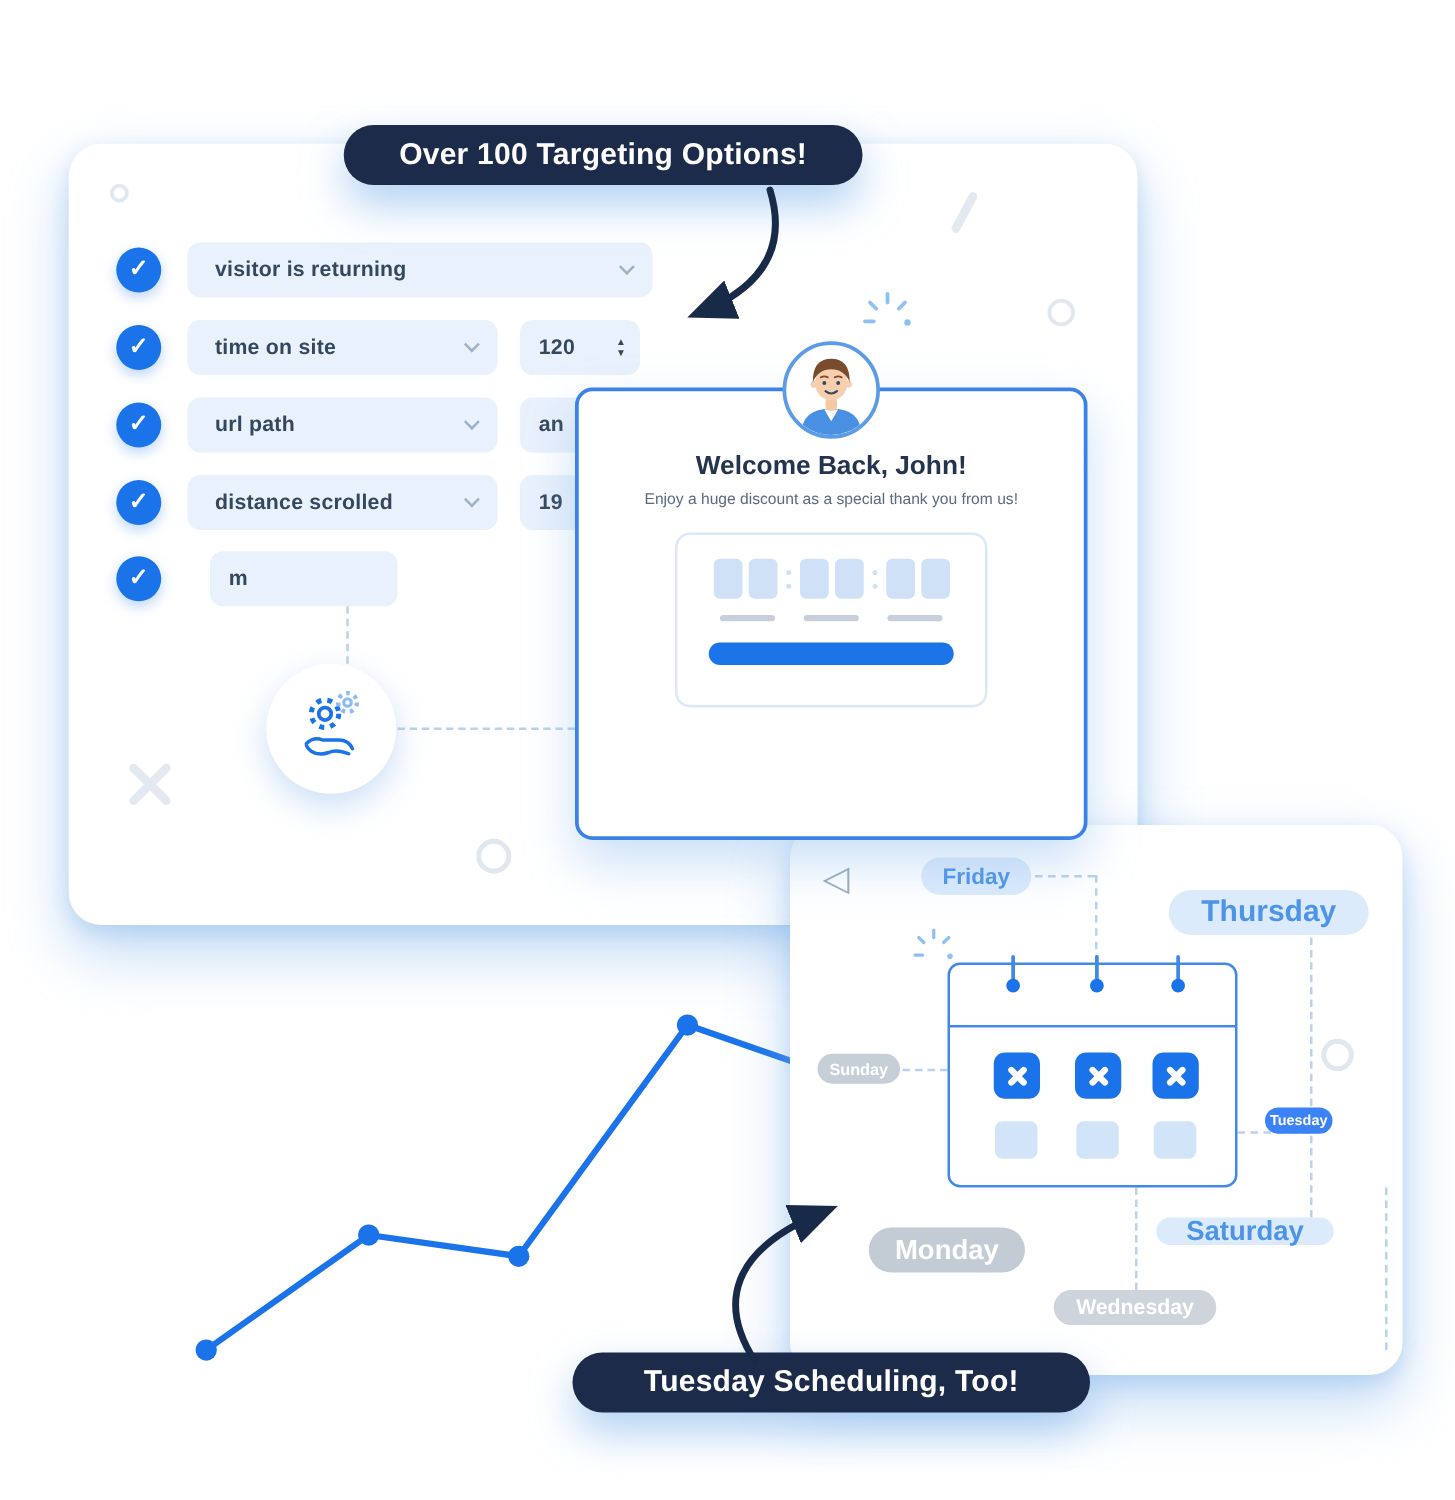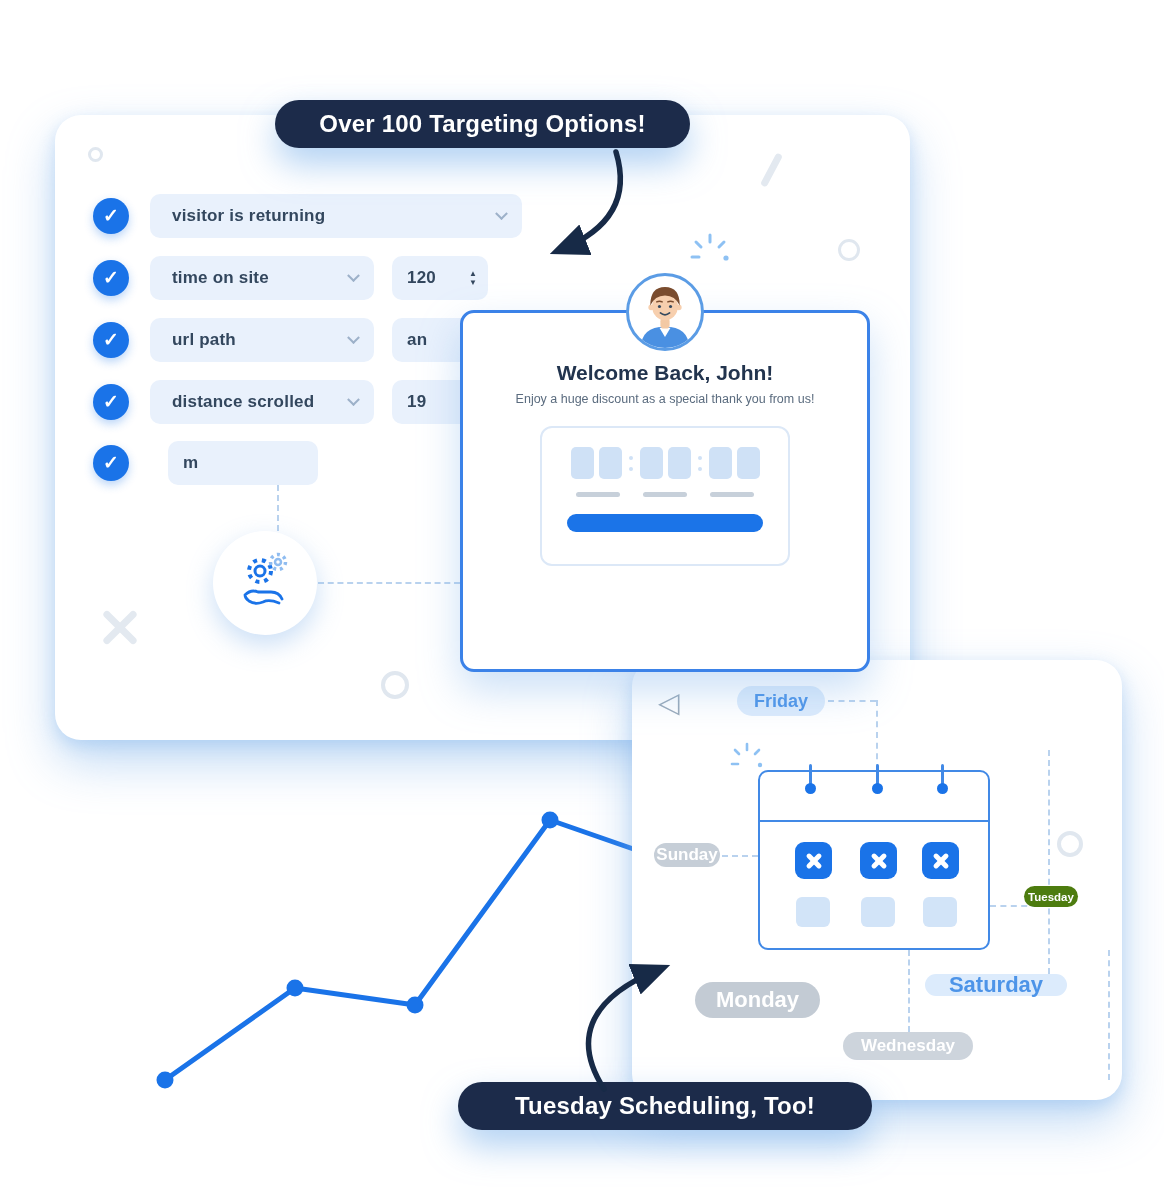--- a/index.html
+++ b/index.html
@@ -21,21 +21,21 @@
   .t-row { position:absolute; left:38px; display:flex; align-items:center; }
   .r1{top:79px} .r2{top:141px} .r3{top:203px} .r4{top:265px} .r5{top:326px}
   .check { width:36px; height:36px; border-radius:50%; background:#1a73e8; color:#fff;
            font-size:19px; font-weight:800; display:flex; align-items:center; justify-content:center;
            margin-right:21px; box-shadow:0 4px 10px rgba(26,115,232,.3); flex:none; }
   .check span { transform:translateY(-1px); }
   .pill { height:44px; background:#e9f1fc; border-radius:10px; display:flex; align-items:center;
           justify-content:space-between; padding:0 16px 0 22px; color:#33475e; font-size:17px;
           font-weight:700; letter-spacing:.2px; }
   .pill.main-wide { width:372px; }
-  .pill.main { width:224px; }
+  .pill.main { width:248px; }
   .pill.value { width:96px; margin-left:18px; padding:0 11px 0 15px; }
   .pill.value.clipped { width:150px; }
   .chev { width:9px; height:9px; border-right:2.5px solid #9db1c9; border-bottom:2.5px solid #9db1c9;
           transform:rotate(45deg) translate(-2px,-2px); flex:none; }
   .stepper { display:flex; flex-direction:column; gap:1px; font-size:8px; line-height:8px; color:#33475e; }
 
   
   .gear-circle { position:absolute; left:158px; top:416px; width:104px; height:104px; border-radius:50%;
                  background:#fff; box-shadow:0 10px 26px rgba(140,185,235,.45);
                  display:flex; align-items:center; justify-content:center; }
@@ -79,22 +79,22 @@
   .colon i { width:4px; height:4px; background:#cfe1f6; border-radius:50%; display:block; }
   .dlines { display:flex; gap:23px; margin-top:13px; }
   .dline { width:44px; height:5px; background:#c7d0da; border-radius:3px; }
   .cta-bar { margin-top:17px; width:196px; height:18px; border-radius:9px; background:#1b74e8; }
 
   
   .back { position:absolute; left:26px; top:26px; font-size:28px; color:#9aaaba; }
   .day { position:absolute; display:flex; align-items:center; justify-content:center; font-weight:700; }
   .day-friday    { left:105px; top:26px;  width:88px;  height:30px; font-size:18px; background:#dcebfc; color:#4d94e8; border-radius:15px; }
   .day-thursday  { left:303px; top:52px;  width:160px; height:36px; font-size:24px; background:#dcebfc; color:#4d94e8; border-radius:18px; }
-  .day-sunday    { left:22px;  top:183px; width:66px;  height:24px; font-size:17px; background:#c6ced7; color:#fff; border-radius:12px; }
-  .day-tuesday   { left:392px; top:226px; width:54px;  height:21px; font-size:11.5px; background:#4d7c0f; color:#fff; border-radius:11px; }
+  .day-sunday    { left:22px;  top:183px; width:66px;  height:24px; font-size:13px; background:#c6ced7; color:#fff; border-radius:12px; }
+  .day-tuesday   { left:380px; top:226px; width:54px;  height:21px; font-size:11.5px; background:#3b82f6; color:#fff; border-radius:11px; }
   .day-monday    { left:63px;  top:322px; width:125px; height:36px; font-size:22px; background:#c3cbd4; color:#fff; border-radius:18px; }
   .day-saturday  { left:293px; top:314px; width:142px; height:22px; font-size:22px; background:#dcebfc; color:#4d94e8; border-radius:17px; }
   .day-wednesday { left:211px; top:372px; width:130px; height:28px; font-size:17px; background:#cdd4dc; color:#fff; border-radius:14px; }
 
   .calendar { position:absolute; left:126px; top:110px; width:232px; height:180px; background:#fff;
               border:2.5px solid #4189e6; border-radius:10px; }
   .cal-divider { position:absolute; left:-1px; right:-1px; top:48px; border-top:2.5px solid #4189e6; }
   .cal-ring { position:absolute; top:-8px; width:11px; display:flex; flex-direction:column; align-items:center; }
   .cr1{left:45px} .cr2{left:112px} .cr3{left:177px}
   .cal-ring .stem { width:3px; height:22px; background:#4189e6; border-radius:2px; }
@@ -294,20 +294,21 @@
 
     <div class="dash-h sd1"></div>
     <div class="dash-v sd2"></div>
     <div class="dash-h sd3"></div>
     <div class="dash-h sd4"></div>
     <div class="dash-v sd5"></div>
     <div class="dash-v sd6"></div>
     <div class="dash-v sd7"></div>
 
     <div class="day day-friday">Friday</div>
+    <div class="day day-thursday">Thursday</div>
     <div class="day day-sunday">Sunday</div>
     <div class="day day-tuesday">Tuesday</div>
     <div class="day day-monday">Monday</div>
     <div class="day day-saturday">Saturday</div>
     <div class="day day-wednesday">Wednesday</div>
 
     <div class="calendar">
       <div class="cal-divider"></div>
       <div class="cal-ring cr1">
           <span class="stem"></span>

